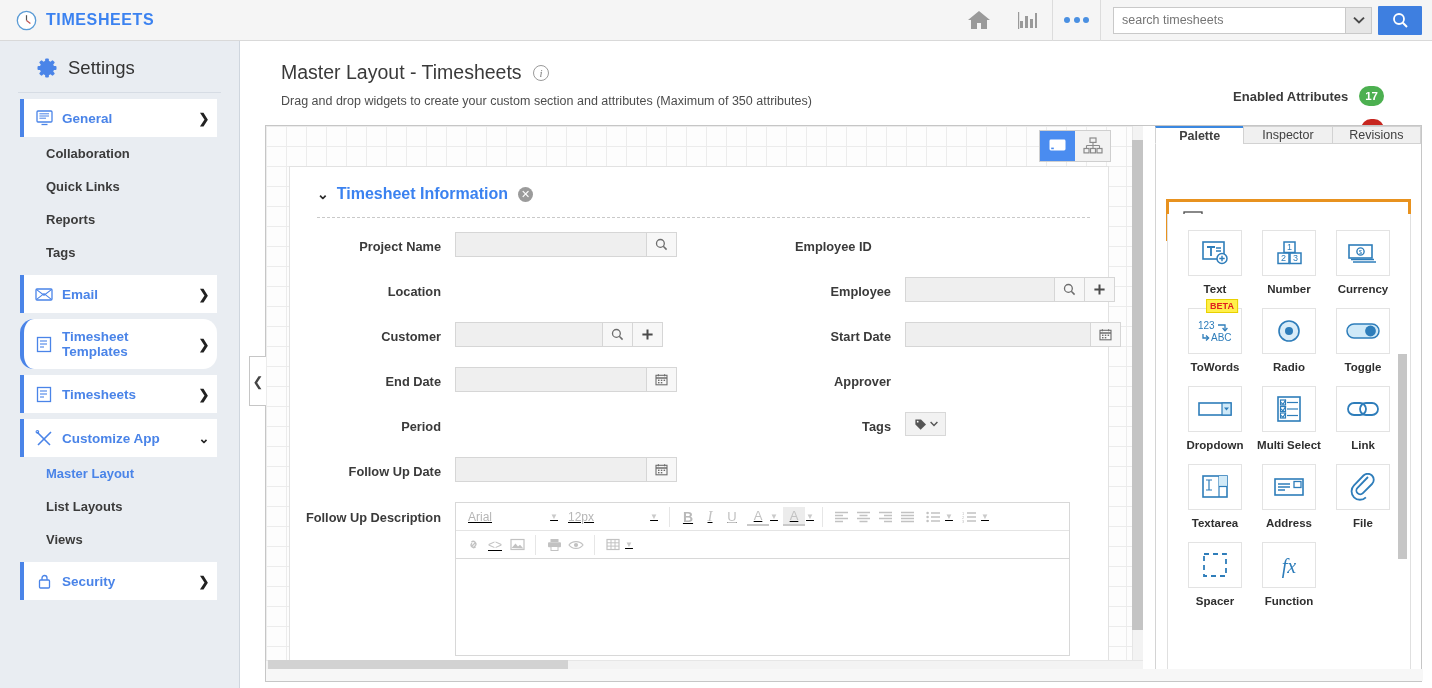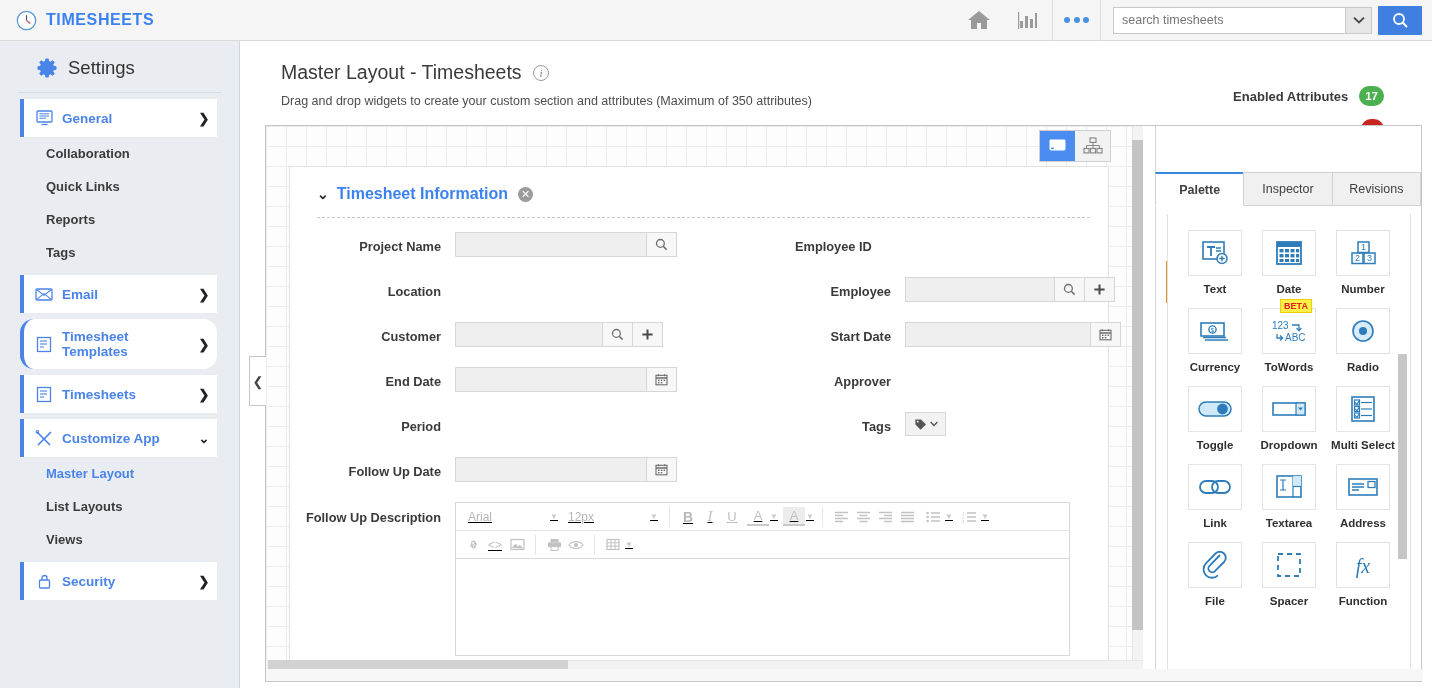--- a/index.html
+++ b/index.html
@@ -188,21 +188,21 @@
     color: #c2c2c2; font-size: 13px; cursor: pointer;
   }
   .rte-body { height: 96px; background: #fff; }
   .caret-sm { color: #cacaca; font-size: 8px; }
 
   
   .rpanel {
     position: absolute; left: 889px; top: 0; width: 266px; height: 555px;
     background: #fff; border-left: 1px solid #d4d4d4;
   }
-  .tabs { display: flex; height: 34px; background: #22c55e; margin-top: 46px; }
+  .tabs { display: flex; height: 18px; background: #22c55e; }
   .tab {
     flex: 1; display: flex; align-items: center; justify-content: center;
     font-size: 12.5px; color: #404040; background: #f0f0f0;
     border: 1px solid #d2d2d2; border-bottom: 1px solid #d2d2d2; cursor: pointer;
     margin-left: -1px;
   }
   .tab.active {
     background: #fff; border-top: 2px solid #3b88e0; border-bottom: 1px solid #fff;
     font-weight: bold;
   }
@@ -756,43 +756,20 @@
                 <rect x="3" y="3" width="21" height="17" fill="none" stroke="#2e7dba" stroke-width="1.6"></rect>
                 <path d="M7 8 H15 M11 8 V17" stroke="#2e7dba" stroke-width="1.8" fill="none"></path>
                 <path d="M16 9 H21 M16 12 H21" stroke="#2e7dba" stroke-width="1.4"></path>
                 <circle cx="22" cy="19.5" r="5" fill="#fff" stroke="#2e7dba" stroke-width="1.5"></circle>
                 <path d="M22 16.8 V22.2 M19.3 19.5 H24.7" stroke="#2e7dba" stroke-width="1.4"></path>
               </svg>
             </div>
             <div class="wlb">Text</div>
           </div>
 
-          <div class="wcell">
-            <div class="wbox">
-              <svg width="28" height="28" viewBox="0 0 28 28">
-                <rect x="2" y="3" width="24" height="22" fill="none" stroke="#2e7dba" stroke-width="1.8"></rect>
-                <rect x="2" y="3" width="24" height="5" fill="#2e7dba"></rect>
-                <g fill="#2e7dba">
-                  <rect x="4.5" y="10" width="4" height="3.4"></rect>
-                    <rect x="10" y="10" width="4" height="3.4"></rect>
-                  <rect x="15.5" y="10" width="4" height="3.4"></rect>
-                    <rect x="21" y="10" width="3.2" height="3.4"></rect>
-                  <rect x="4.5" y="15" width="4" height="3.4"></rect>
-                    <rect x="10" y="15" width="4" height="3.4"></rect>
-                  <rect x="15.5" y="15" width="4" height="3.4"></rect>
-                    <rect x="21" y="15" width="3.2" height="3.4"></rect>
-                  <rect x="4.5" y="20" width="4" height="3"></rect>
-                    <rect x="10" y="20" width="4" height="3"></rect>
-                  <rect x="15.5" y="20" width="4" height="3"></rect>
-                    <rect x="21" y="20" width="3.2" height="3"></rect>
-                </g>
-              </svg>
-            </div>
-            <div class="wlb">Date</div>
-          </div>
 
           <div class="wcell">
             <div class="wbox">
               <svg width="30" height="28" viewBox="0 0 30 28">
                 <rect x="10" y="3" width="11" height="10.5" fill="none" stroke="#2e7dba" stroke-width="1.5"></rect>
                 <text x="15.5" y="11.4" font-size="9" fill="#2e7dba" text-anchor="middle" font-family="sans-serif">1</text>
                 <rect x="4" y="14" width="11" height="10.5" fill="none" stroke="#2e7dba" stroke-width="1.5"></rect>
                 <text x="9.5" y="22.4" font-size="9" fill="#2e7dba" text-anchor="middle" font-family="sans-serif">2</text>
                 <rect x="16" y="14" width="11" height="10.5" fill="none" stroke="#2e7dba" stroke-width="1.5"></rect>
                 <text x="21.5" y="22.4" font-size="9" fill="#2e7dba" text-anchor="middle" font-family="sans-serif">3</text>

